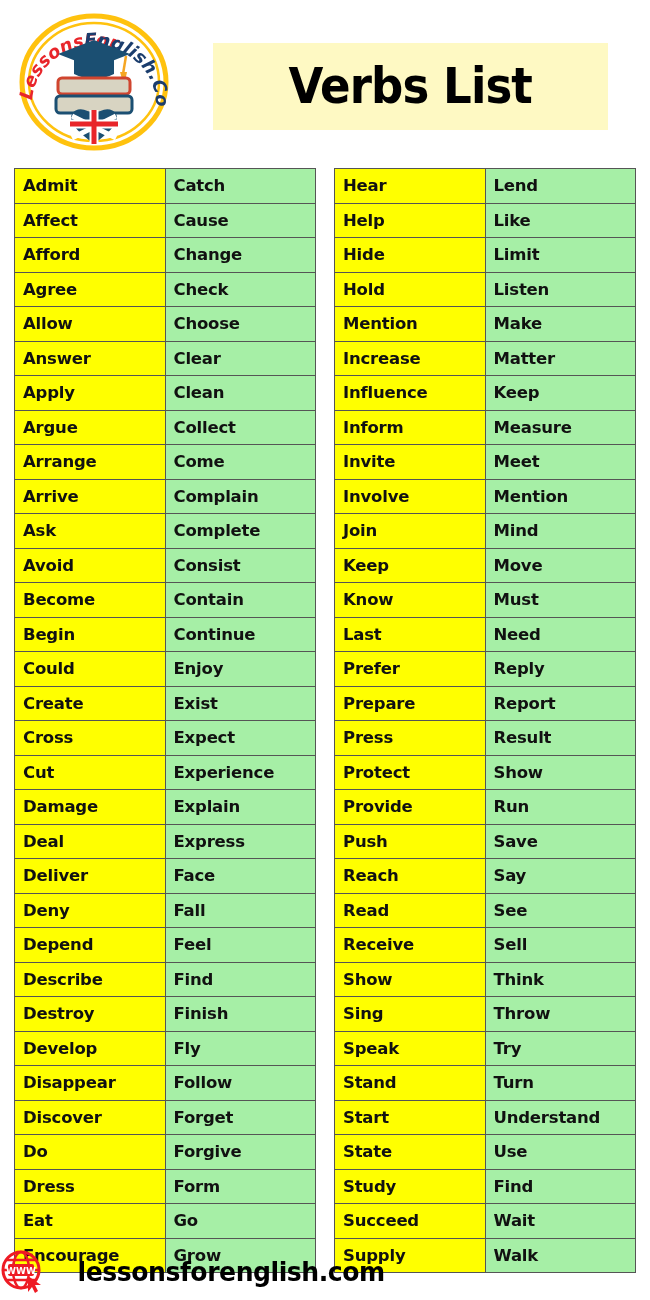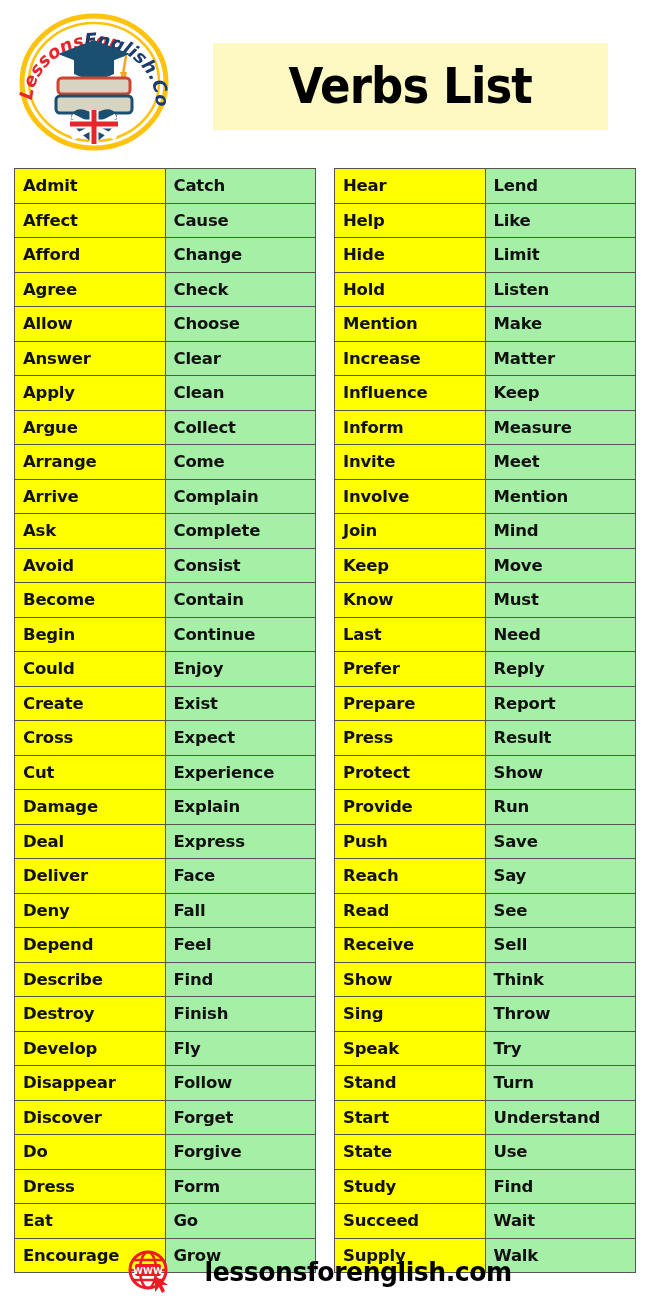--- a/index.html
+++ b/index.html
@@ -91,21 +91,20 @@
 
   
   .footer {
     position: absolute;
     left: 0;
     bottom: 0;
     width: 650px;
     height: 58px;
     display: flex;
     align-items: center;
-    justify-content: center;
     gap: 20px;
   }
   .footer-icon { width: 46px; height: 46px; display:block; }
   .footer-text {
     font-family: "DejaVu Sans", sans-serif;
     font-weight: bold;
     font-size: 27px;
     color: #000000;
     transform: scaleX(0.93);
     letter-spacing: -0.5px;

